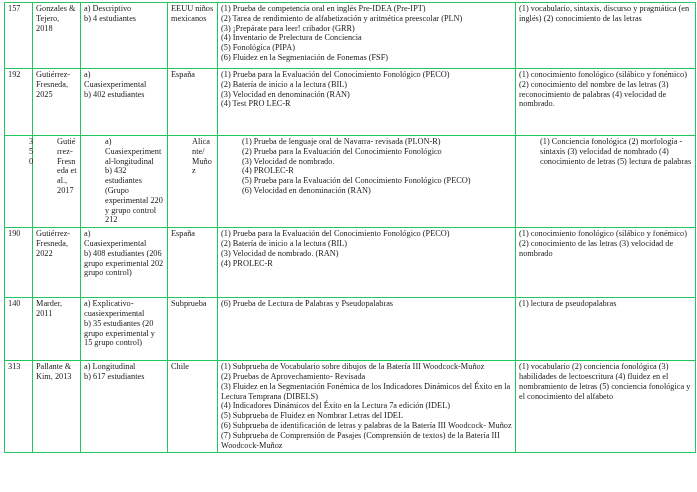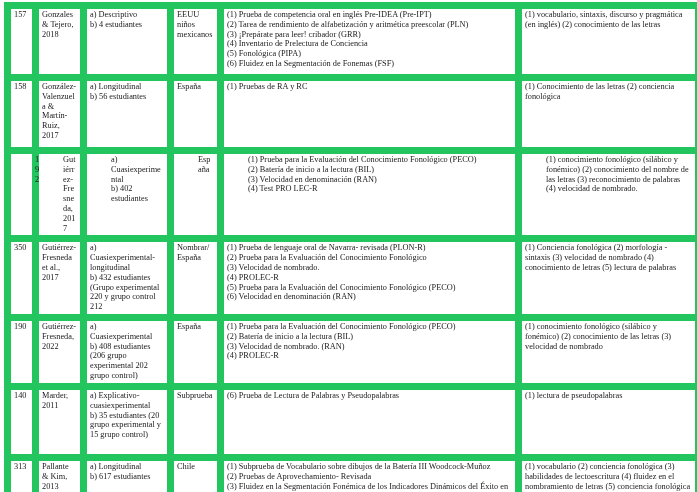--- a/index.html
+++ b/index.html
@@ -23,21 +23,21 @@
     width: 691px;
     background: #ffffff;
   }
   table.studies col.c-id       { width: 28px; }
   table.studies col.c-author   { width: 48px; }
   table.studies col.c-design   { width: 87px; }
   table.studies col.c-country  { width: 50px; }
   table.studies col.c-instr    { width: 298px; }
   table.studies col.c-outcome  { width: 180px; }
   table.studies td {
-    border: 7px solid #22c55e;
+    border: 1px solid #22c55e;
     vertical-align: top;
     padding: 1px 3px 2px 3px;
     font-size: 8.3px;
     line-height: 9.8px;
     white-space: pre-line;
     overflow-wrap: break-word;
     word-wrap: break-word;
   }
   
   table.studies tr:nth-child(1) td { height: 62px; }
@@ -70,48 +70,39 @@
         <td>EEUU niños mexicanos</td>
         <td>(1) Prueba de competencia oral en inglés Pre-IDEA (Pre-IPT)
 (2) Tarea de rendimiento de alfabetización y aritmética preescolar (PLN)
 (3) ¡Prepárate para leer! cribador (GRR)
 (4) Inventario de Prelectura de Conciencia
 (5) Fonológica (PIPA)
 (6) Fluidez en la Segmentación de Fonemas (FSF)</td>
         <td>(1) vocabulario, sintaxis, discurso y pragmática (en inglés) (2) conocimiento de las letras</td>
       </tr>
       <tr>
-        <td>158</td>
-        <td>González-Valenzuela &amp; Martín-Ruiz, 2017</td>
-        <td>a) Longitudinal
-b) 56 estudiantes</td>
-        <td>España</td>
-        <td>(1) Pruebas de RA y RC</td>
-        <td>(1) Conocimiento de las letras (2) conciencia fonológica</td>
-      </tr>
-      <tr>
         <td>192</td>
-        <td>Gutiérrez-Fresneda, 2017</td>
+        <td>Gutiérrez-Fresneda, 2025</td>
         <td>a)
 Cuasiexperimental
 b) 402 estudiantes</td>
         <td>España</td>
         <td>(1) Prueba para la Evaluación del Conocimiento Fonológico (PECO)
 (2) Batería de inicio a la lectura (BIL)
 (3) Velocidad en denominación (RAN)
 (4) Test PRO LEC-R</td>
         <td>(1) conocimiento fonológico (silábico y fonémico) (2) conocimiento del nombre de las letras (3) reconocimiento de palabras (4) velocidad de nombrado.</td>
       </tr>
       <tr>
         <td>350</td>
         <td>Gutiérrez-Fresneda et al., 2017</td>
         <td>a)
 Cuasiexperimental-longitudinal
 b) 432 estudiantes (Grupo experimental 220 y grupo control 212</td>
-        <td>Nombrar/ España</td>
+        <td>Alicante/ Muñoz</td>
         <td>(1) Prueba de lenguaje oral de Navarra- revisada (PLON-R)
 (2) Prueba para la Evaluación del Conocimiento Fonológico
 (3) Velocidad de nombrado.
 (4) PROLEC-R
 (5) Prueba para la Evaluación del Conocimiento Fonológico (PECO)
 (6) Velocidad en denominación (RAN)</td>
         <td>(1) Conciencia fonológica (2) morfología - sintaxis (3) velocidad de nombrado (4) conocimiento de letras (5) lectura de palabras</td>
       </tr>
       <tr>
         <td>190</td>

